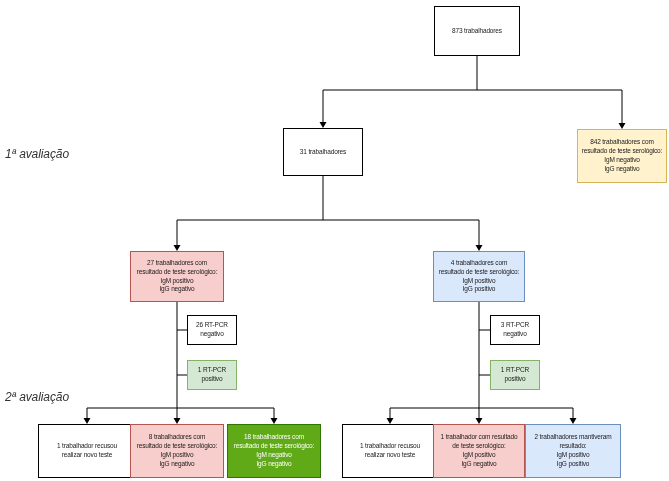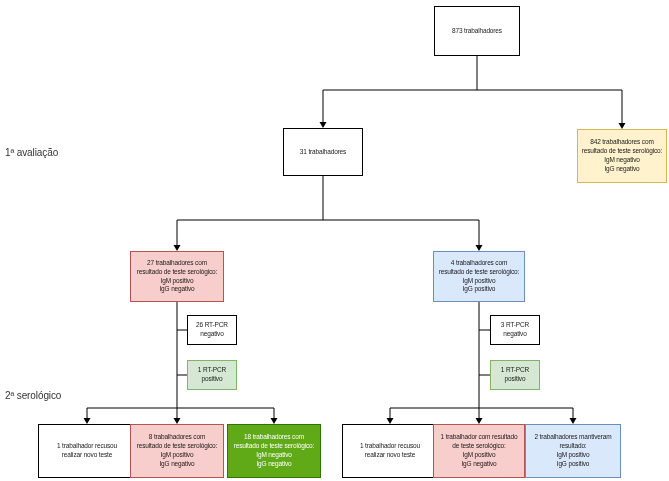--- a/index.html
+++ b/index.html
@@ -33,24 +33,25 @@
     white-space: pre-line;
     padding: 1px 1px;
   }
   .node.yellow { background: #fff2cc; border-color: #d6b656; }
   .node.pink { background: #f8cecc; border-color: #b85450; }
   .node.blue { background: #dae8fc; border-color: #6c8ebf; }
   .node.green-light { background: #d5e8d4; border-color: #82b366; }
   .node.green-dark { background: #60a917; border-color: #2d7600; color: #ffffff; }
   .stage-label {
     position: absolute;
-    font-size: 10px;
+    font-size: 12px;
     letter-spacing: -0.1px;
     color: #333333;
     white-space: nowrap;
+    font-style: italic;
   }
 </style>
 </head>
 <body>
 
 <div class="canvas">
 
   <svg class="wires" viewBox="0 0 669 481" xmlns="http://www.w3.org/2000/svg">
     <path fill="none" stroke="#000000" stroke-width="1" d="M477 56 V90
          M323 90 H622
@@ -79,21 +80,21 @@
          M83.5 418 h7 L87 424 Z
          M173.5 418 h7 L177 424 Z
          M270.5 418 h7 L274 424 Z
          M386.5 418 h7 L390 424 Z
          M475.5 418 h7 L479 424 Z
          M569.5 418 h7 L573 424 Z"></path>
   </svg>
 
   <div class="stage-label" style="left:5px; top:147px;">1ª avaliação</div>
 
-  <div class="stage-label" style="left:5px; top:390px;">2ª serológico</div>
+  <div class="stage-label" style="left:5px; top:390px;">2ª avaliação</div>
 
   <div class="node" style="left:434px; top:6px; width:86px; height:50px;">
     <span>873 trabalhadores</span>
   </div>
 
   <div class="node" style="left:283px; top:128px; width:80px; height:48px;">
     <span>31 trabalhadores</span>
   </div>
 
   <div class="node yellow" style="left:577px; top:129px; width:90px; height:54px;">

